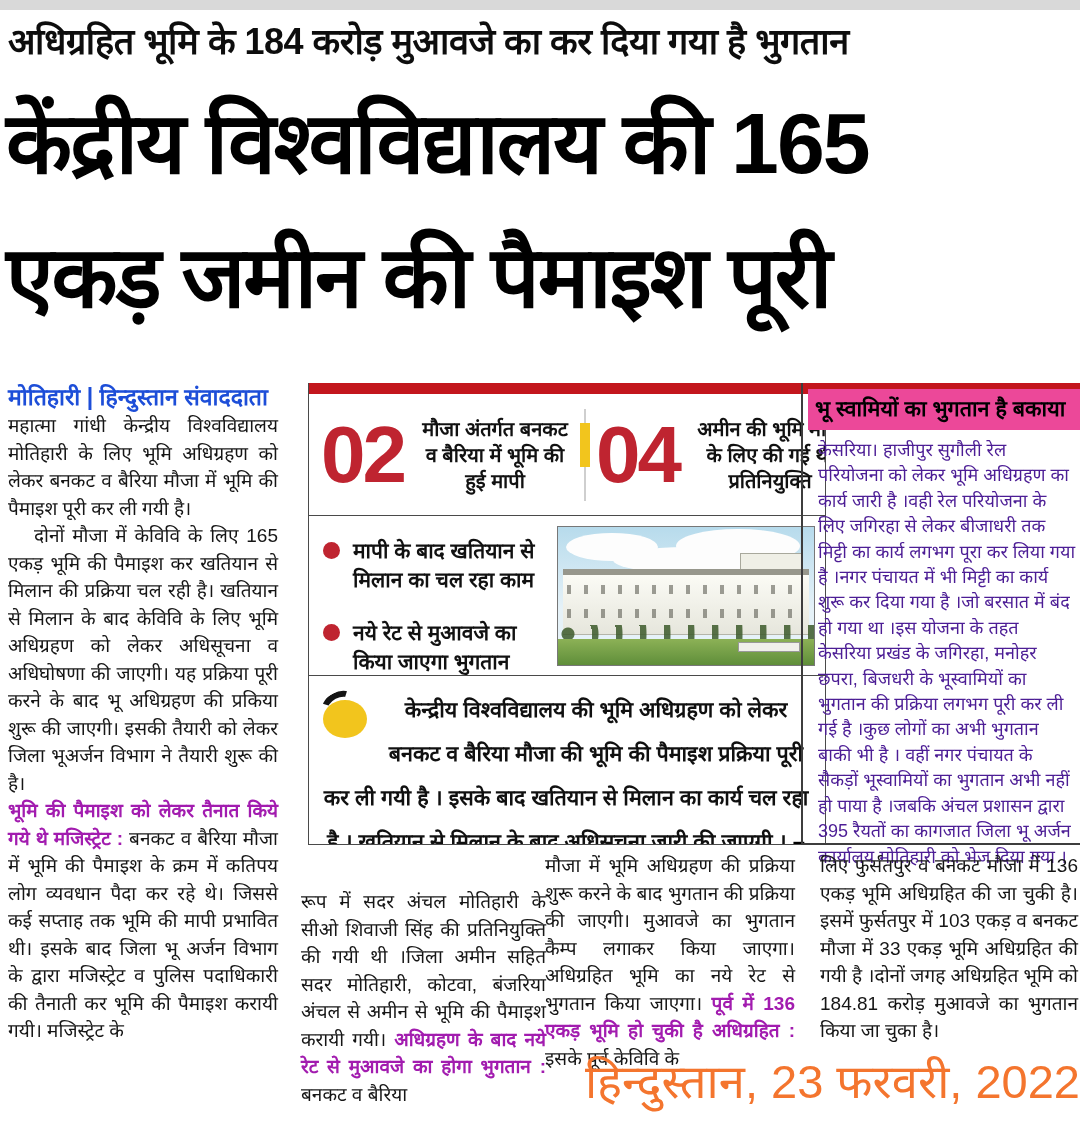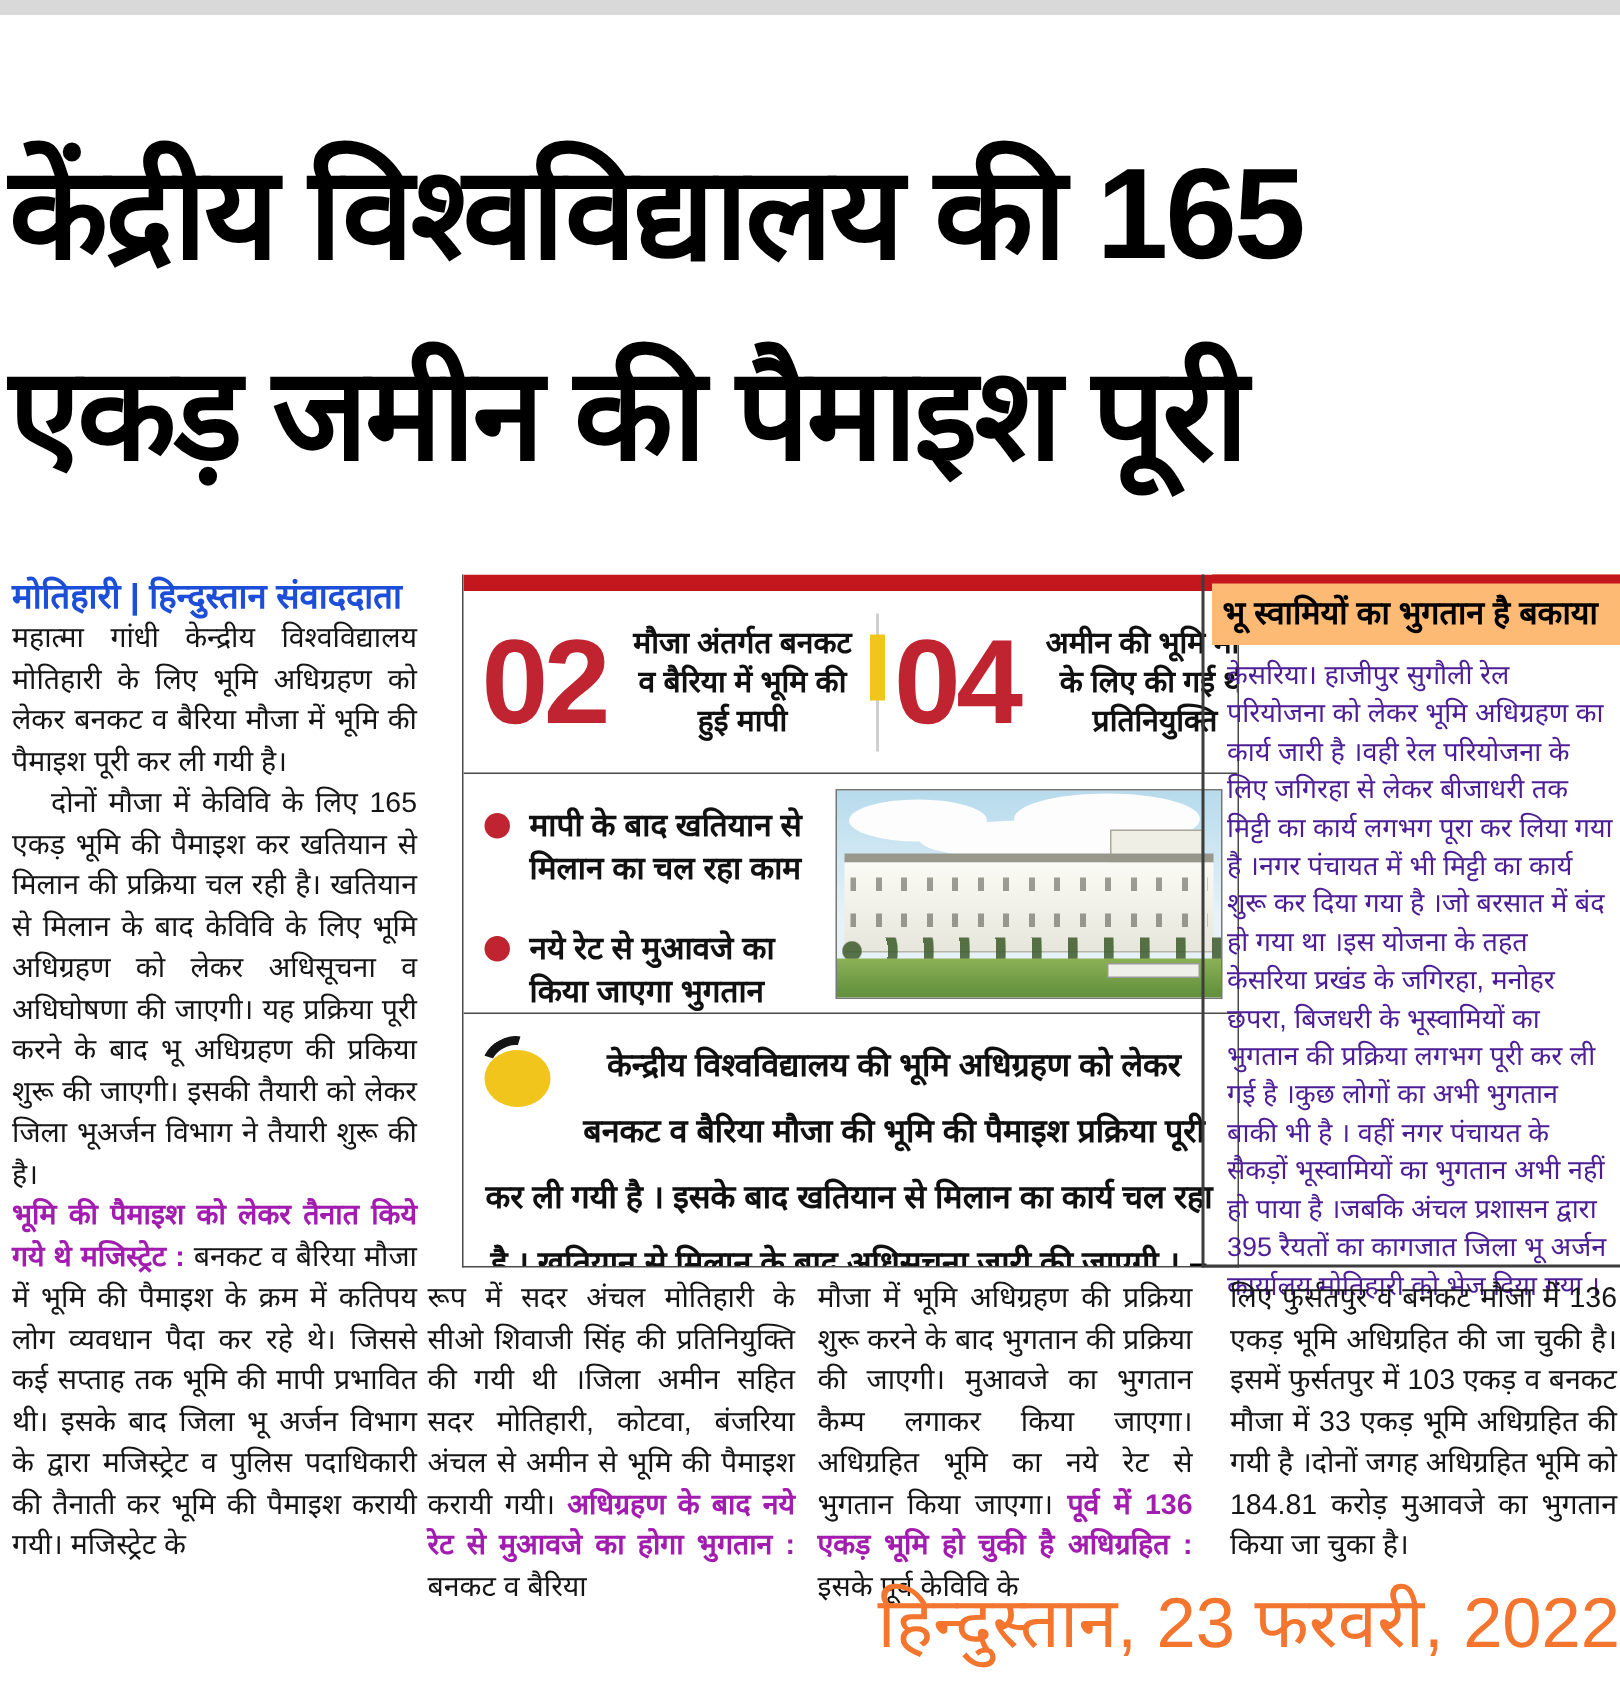--- a/index.html
+++ b/index.html
@@ -62,40 +62,41 @@
   .quote-icon .circle { position:absolute; left:2px; top:6px; width:44px; height:38px; border-radius:50%; background:#f2c51d; }
   .quote-icon .arc { position:absolute; left:0; top:-2px; width:36px; height:26px;
                      border:6px solid transparent; border-top-color:#141414; border-radius:50%; transform:rotate(-28deg); }
   .quote-text { font-size:21.5px; font-weight:700; line-height:44px; color:#101010; text-align:center; }
   .quote-author { font-size:22px; font-weight:800; color:#000; }
   .quote-author-title { font-size:18.5px; font-weight:700; color:#222; }
 
   
   .sidebar { position:absolute; left:801px; top:383px; width:279px; height:462px;
              border-left:2px solid #3d3d3d; border-bottom:2px solid #3d3d3d; padding-left:5px; }
-  .sidebar-head { background:#fdba74; border-top:6px solid #c3161d; padding:4px 6px 8px 7px;
+  .sidebar-head { background:#ec4899; border-top:6px solid #c3161d; padding:4px 6px 8px 7px;
                   font-size:21.5px; font-weight:800; color:#000; white-space:nowrap; }
   .sidebar-body { font-size:18px; line-height:25.4px; padding:8px 4px 0 10px; color:#4c1d95; }
 
   
   .bottom-col { position:absolute; top:852px; font-size:19px; line-height:27.5px; text-align:justify; color:#151515; }
-  .bcol1 { left:285px; width:245px; }
+  .bcol1 { left:301px; width:245px;margin-top:36px; }
   .bcol2 { left:545px; width:250px; }
   .bcol3 { left:820px; width:258px; }
 
   .footer { position:absolute; left:0; top:1048px; width:1080px; text-align:right;
             font-size:47px; color:#f4752e; font-weight:500; }
 </style>
 </head>
 <body>
 
 <div class="page">
 
   <div class="top-strip"></div>
 
+  <div class="kicker">अधिग्रहित भूमि के 184 करोड़ मुआवजे का कर दिया गया है भुगतान</div>
 
   <h1 class="headline"><span>केंद्रीय विश्वविद्यालय की 165</span><br><span>एकड़ जमीन की पैमाइश पूरी</span></h1>
 
   <div class="left-col">
     <div class="byline">मोतिहारी | हिन्दुस्तान संवाददाता</div>
     <p>महात्मा गांधी केन्द्रीय विश्वविद्यालय मोतिहारी के लिए भूमि अधिग्रहण को लेकर बनकट व बैरिया मौजा में भूमि की पैमाइश पूरी कर ली गयी है।</p>
     <p class="indent">दोनों मौजा में केविवि के लिए 165 एकड़ भूमि की पैमाइश कर खतियान से मिलान की प्रक्रिया चल रही है। खतियान से मिलान के बाद केविवि के लिए भूमि अधिग्रहण को लेकर अधिसूचना व अधिघोषणा की जाएगी। यह प्रक्रिया पूरी करने के बाद भू अधिग्रहण की प्रकिया शुरू की जाएगी। इसकी तैयारी को लेकर जिला भूअर्जन विभाग ने तैयारी शुरू की है।</p>
     <p><span class="lead-bold">भूमि की पैमाइश को लेकर तैनात किये गये थे मजिस्ट्रेट :</span><span> बनकट व बैरिया मौजा में भूमि की पैमाइश के क्रम में कतिपय लोग व्यवधान पैदा कर रहे थे। जिससे कई सप्ताह तक भूमि की मापी प्रभावित थी। इसके बाद जिला भू अर्जन विभाग के द्वारा मजिस्ट्रेट व पुलिस पदाधिकारी की तैनाती कर भूमि की पैमाइश करायी गयी। मजिस्ट्रेट के</span></p>
   </div>
 

